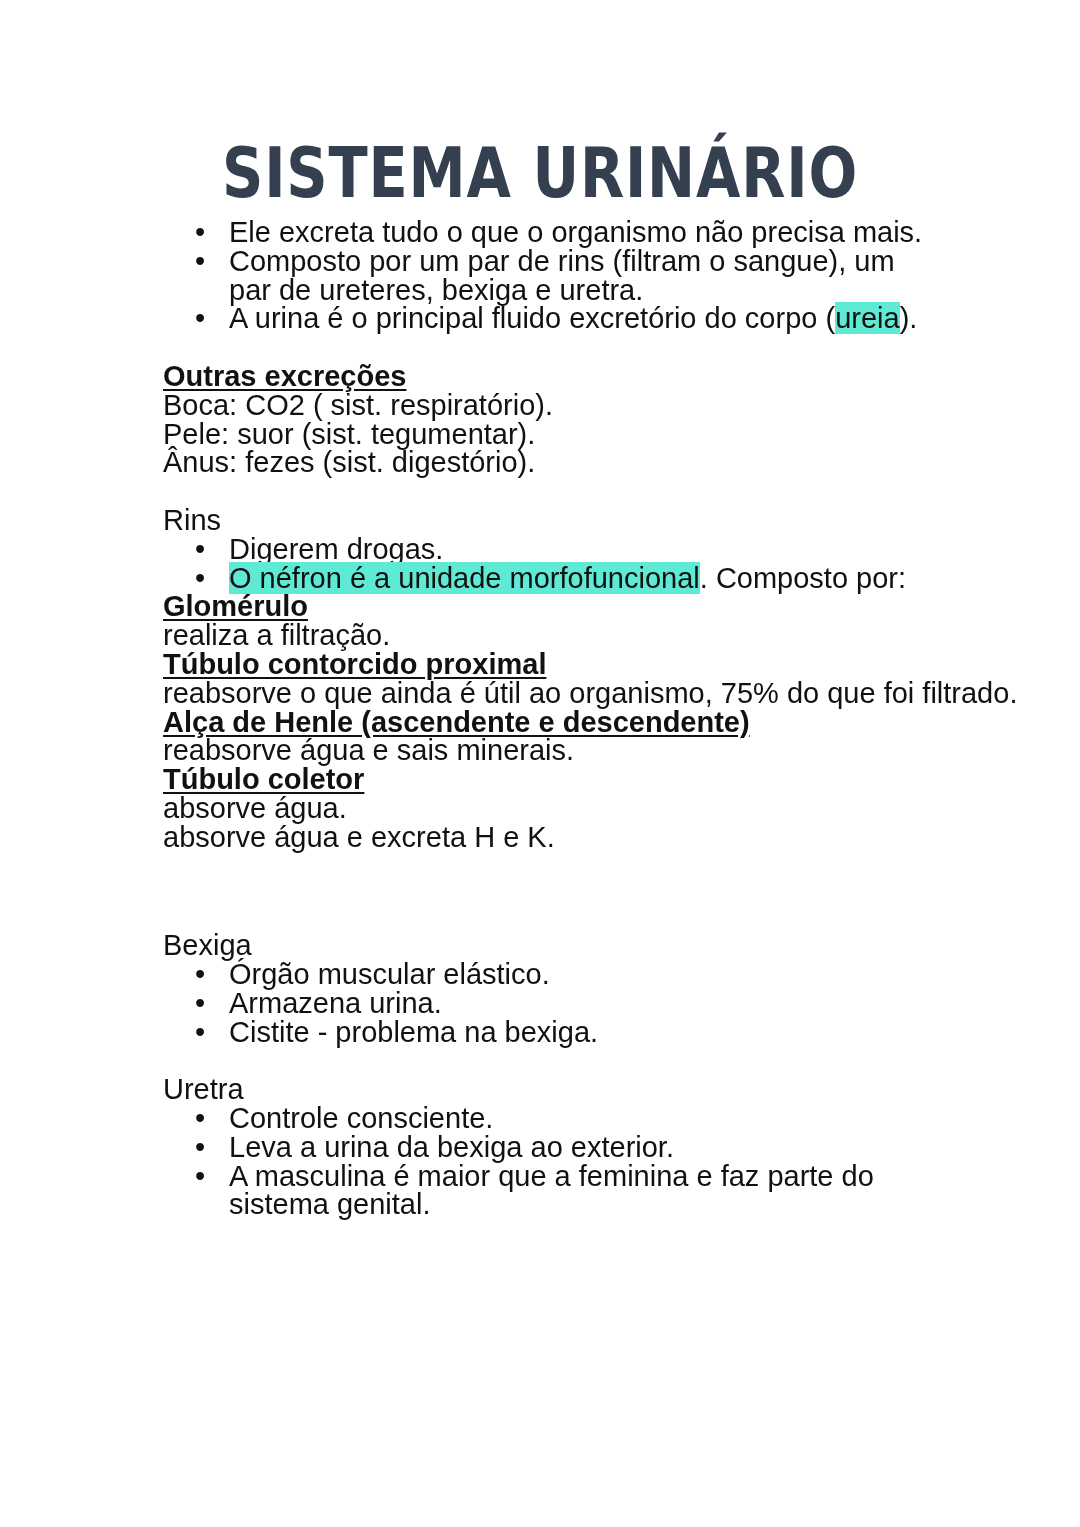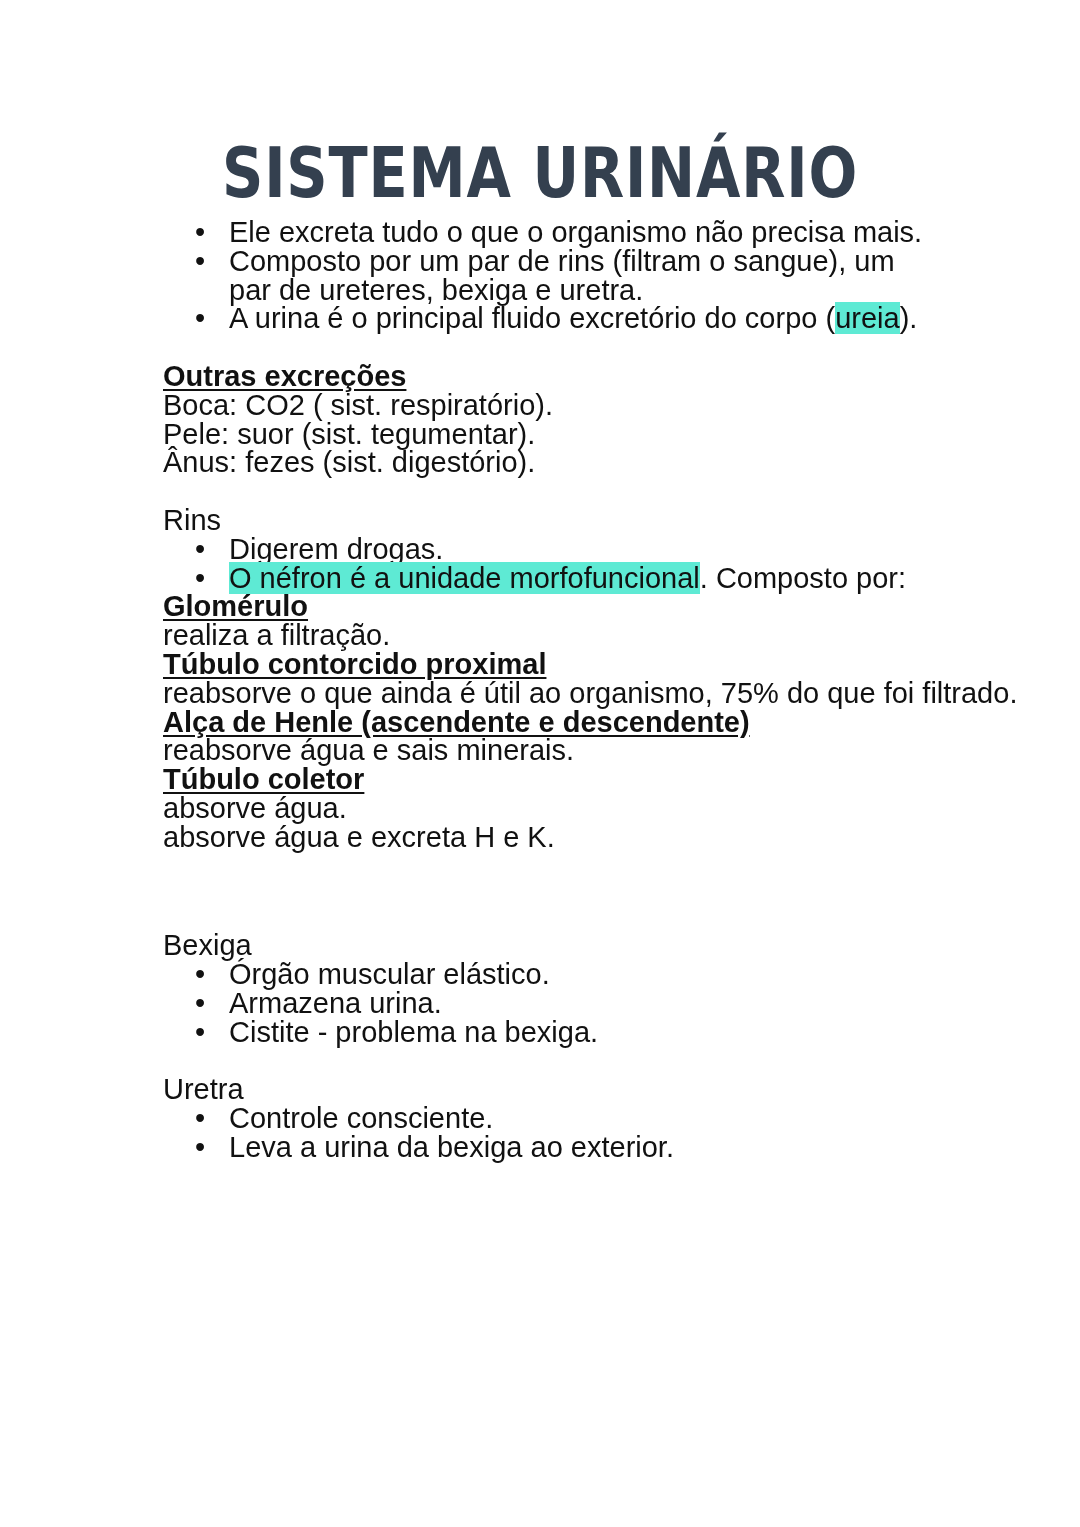--- a/index.html
+++ b/index.html
@@ -87,15 +87,16 @@
     <div class="bullet">Armazena urina.</div>
     <div class="bullet">Cistite - problema na bexiga.</div>
   </div>
 
   <div class="gap"></div>
 
   <div>
     <div class="line bold">Uretra</div>
     <div class="bullet">Controle consciente.</div>
     <div class="bullet">Leva a urina da bexiga ao exterior.</div>
+    <div class="bullet">A masculina é maior que a feminina e faz parte do sistema genital.</div>
   </div>
 
 </div>
 
 </body></html>

